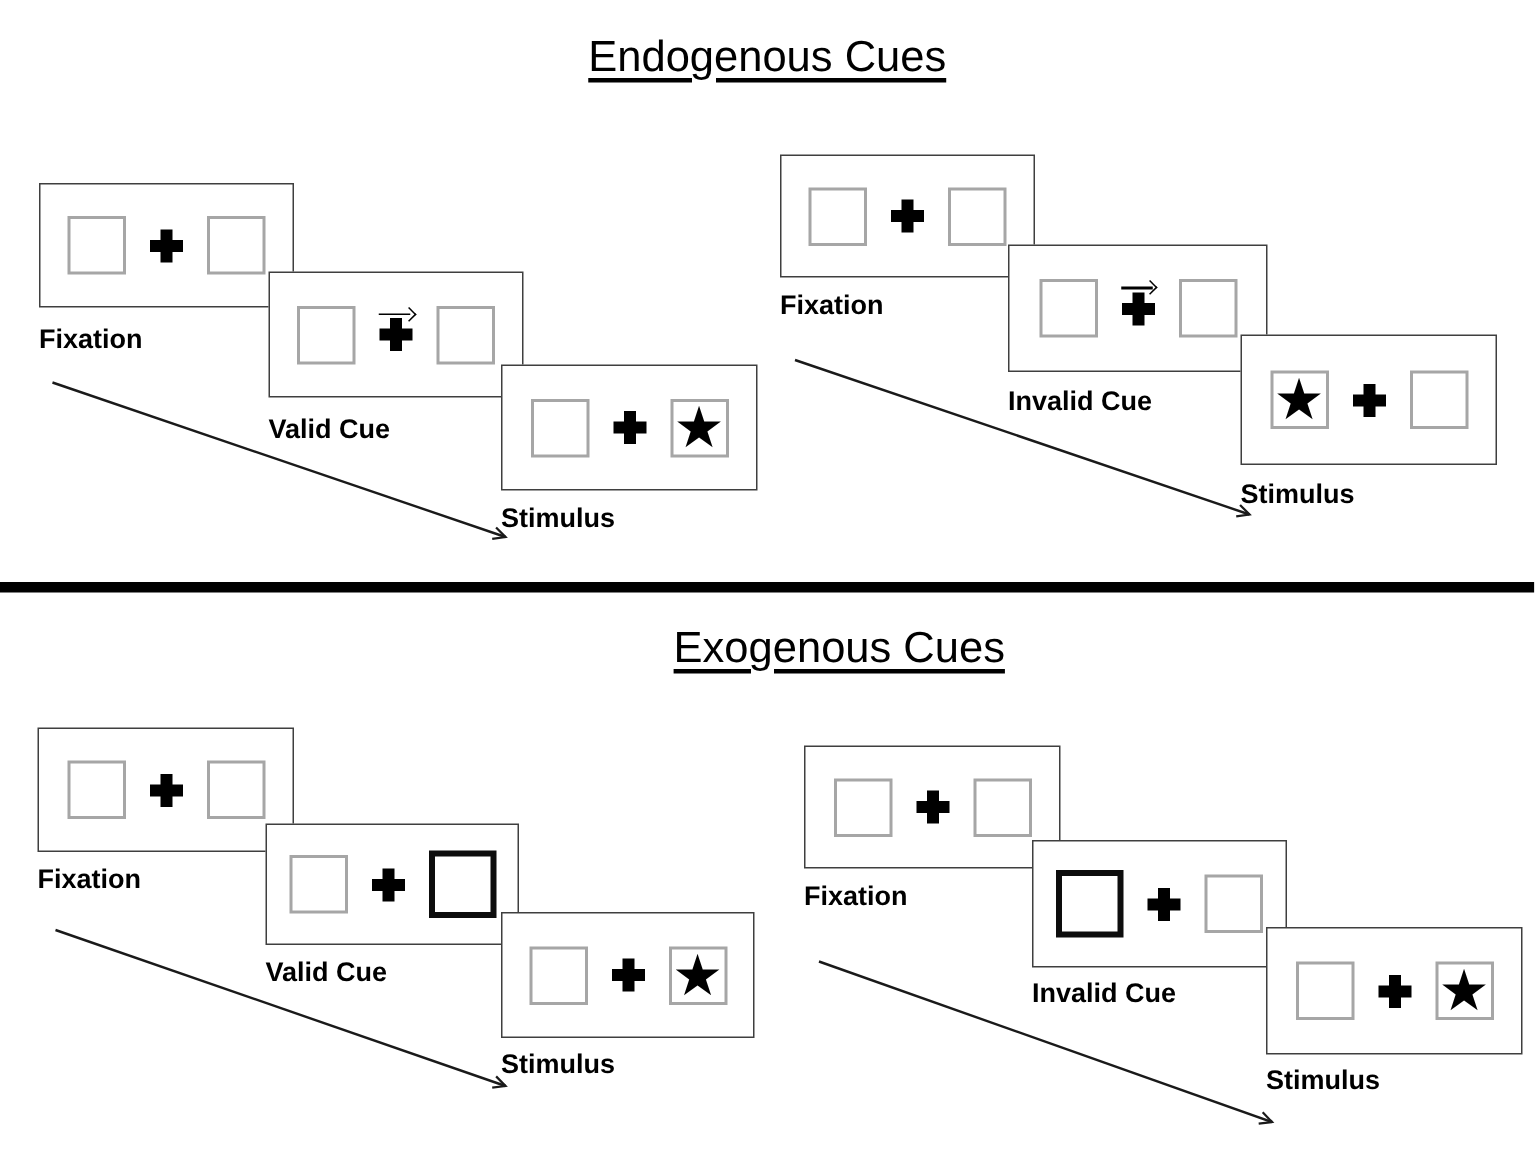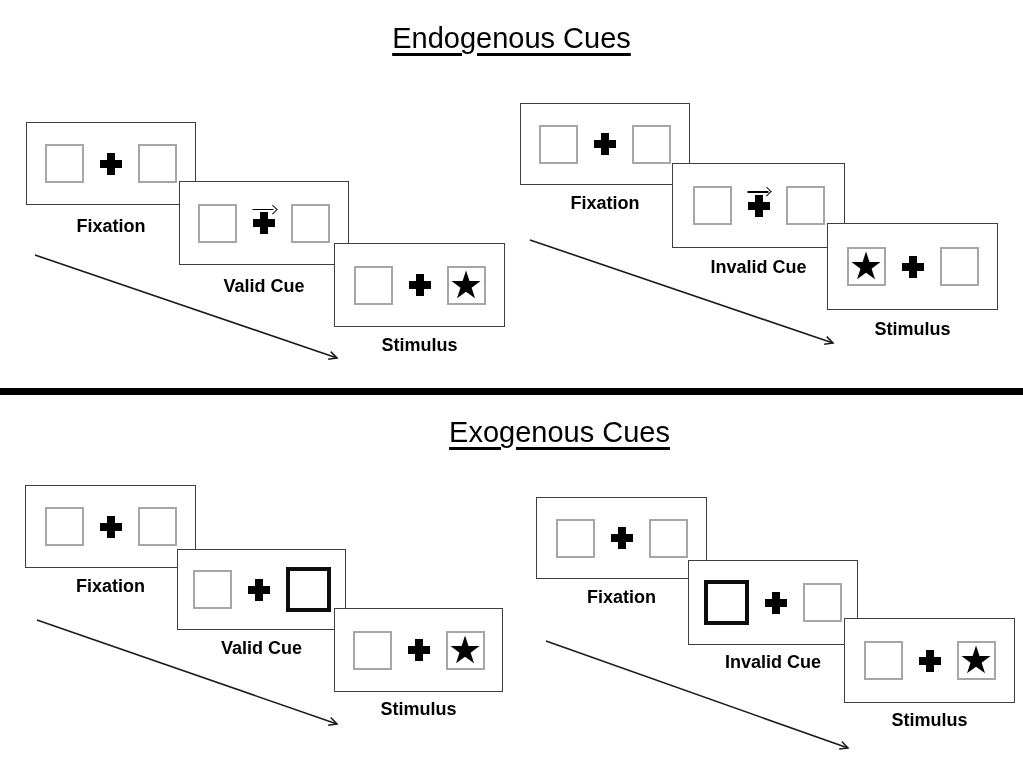--- a/index.html
+++ b/index.html
@@ -32,21 +32,21 @@
   .plus::before{content:"";position:absolute;left:7px;top:0;width:8px;height:22px;background:#000;}
   .plus::after{content:"";position:absolute;left:0;top:7px;width:22px;height:8px;background:#000;}
 
   .cue-arrow{position:absolute;bottom:27px;left:50%;transform:translateX(-50%);
              width:23px;height:9px;display:none;}
   .cue-arrow.show{display:block;}
   .cue-arrow::before{content:"";position:absolute;left:0;right:2px;top:4px;height:1.6px;background:#000;}
   .cue-arrow::after{content:"";position:absolute;right:0;top:1.2px;width:5.5px;height:5.5px;
              border-top:1.6px solid #000;border-right:1.6px solid #000;transform:rotate(45deg);}
 
-  .plabel{position:absolute;text-align:center;font-weight:bold;font-size:18px;color:#000;z-index:6;}
+  .plabel{position:absolute;text-align:left;font-weight:bold;font-size:18px;color:#000;z-index:6;}
 
   
   .s0g0p0{left:26px;top:122px;width:170px;height:83px;}
   .s0g0p1{left:179px;top:181px;width:170px;height:84px;}
   .s0g0p2{left:334px;top:243px;width:171px;height:84px;}
   .s0g1p0{left:520px;top:103px;width:170px;height:82px;}
   .s0g1p1{left:672px;top:163px;width:173px;height:85px;}
   .s0g1p2{left:827px;top:223px;width:171px;height:87px;}
   .s1g0p0{left:25px;top:485px;width:171px;height:83px;}
   .s1g0p1{left:177px;top:549px;width:169px;height:81px;}

